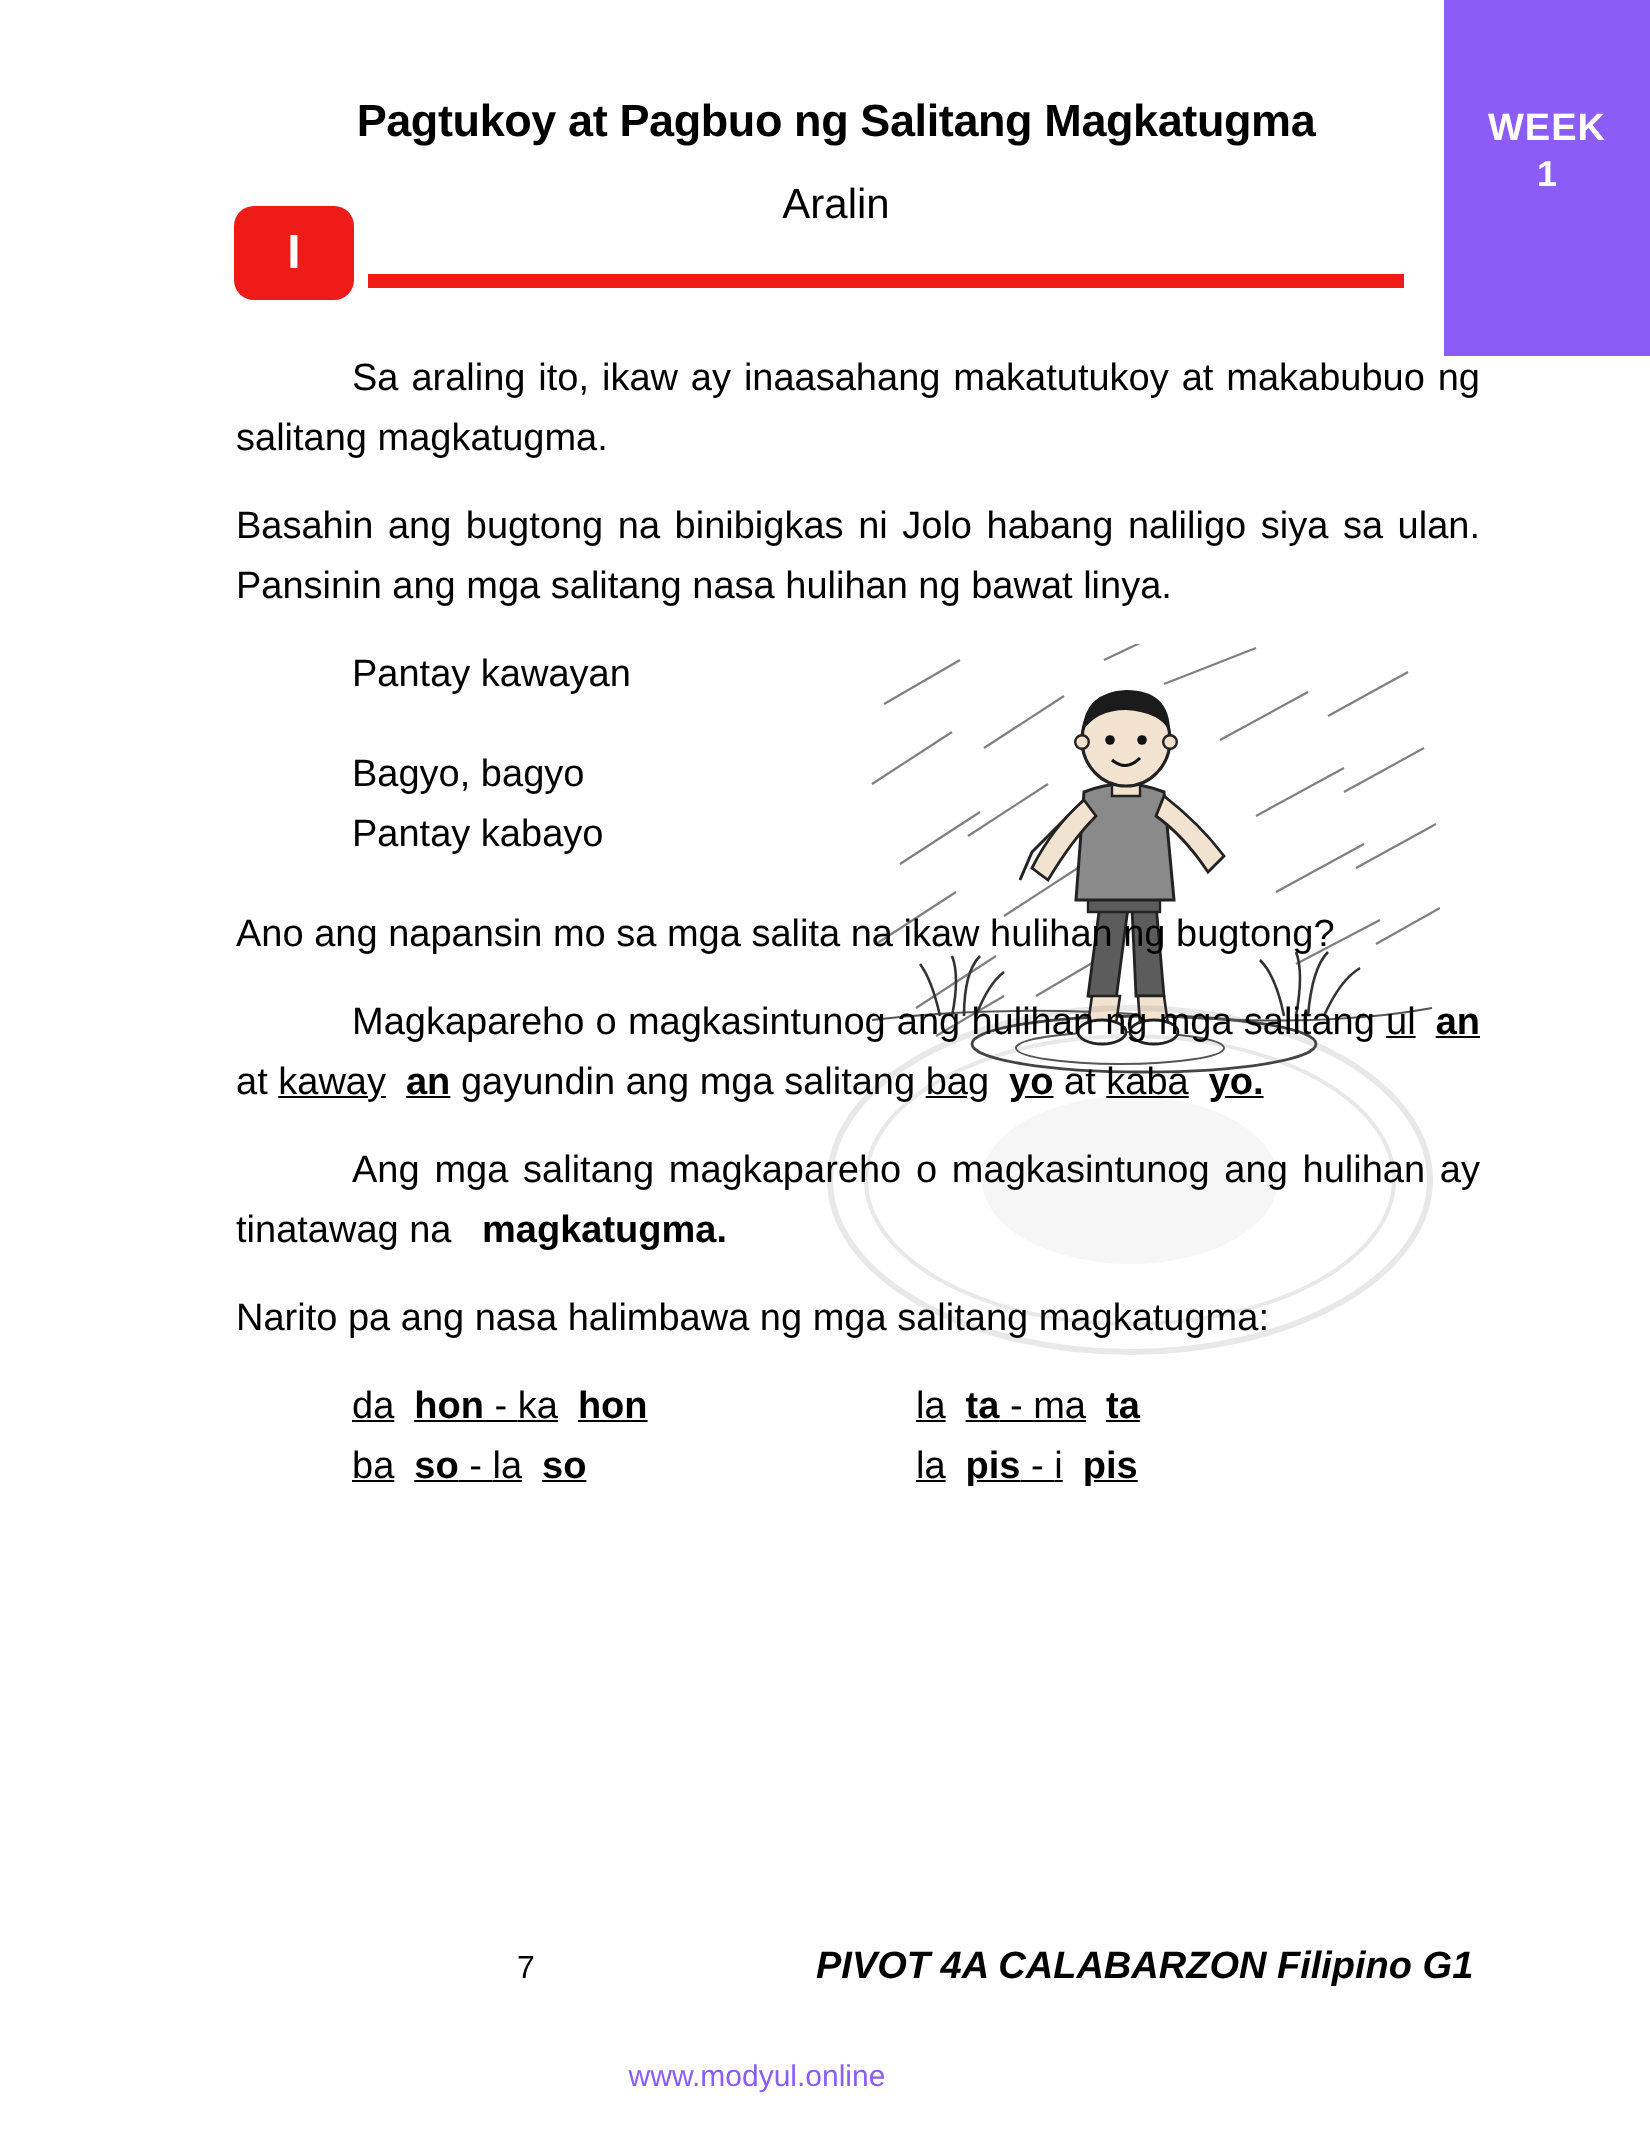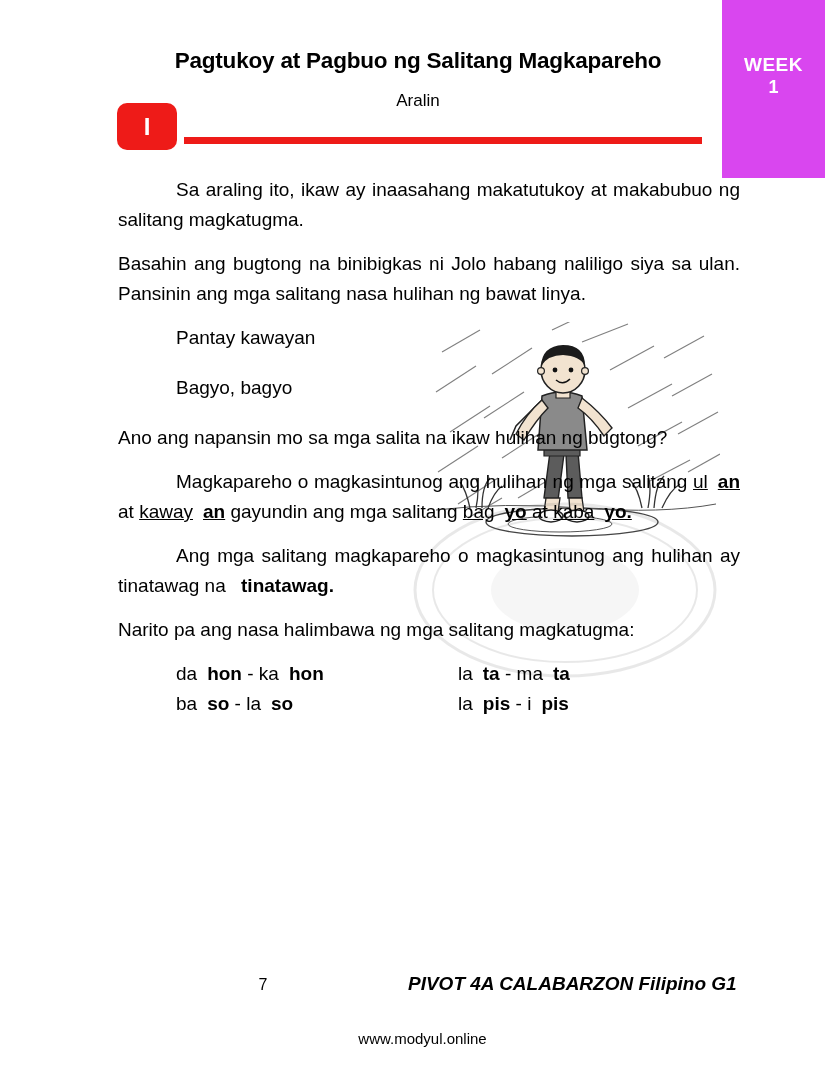--- a/index.html
+++ b/index.html
@@ -16,21 +16,21 @@
     overflow: hidden;
   }
 
   
   .week-badge {
     position: absolute;
     top: 0;
     right: 0;
     width: 103px;
     height: 178px;
-    background: #d946ef;
+    background: #8b5cf6;
     color: #ffffff;
     text-align: center;
     box-sizing: border-box;
     padding-top: 54px;
   }
   .week-badge .week-label {
     font-size: 19px;
     font-weight: bold;
     letter-spacing: 0.5px;
     line-height: 22px;
@@ -49,21 +49,21 @@
     width: 600px;
   }
   .header-title {
     font-size: 22.5px;
     font-weight: bold;
     text-align: center;
     letter-spacing: -0.2px;
     white-space: nowrap;
   }
   .header-sub {
-    font-size: 17px;
+    font-size: 21px;
     text-align: center;
     margin-top: 17px;
   }
   .roman-circle {
     position: absolute;
     top: 103px;
     left: 117px;
     width: 60px;
     height: 47px;
     background: #ee1b18;
@@ -136,20 +136,21 @@
 
   
   .examples {
     margin-top: 2px;
     font-size: 19px;
     line-height: 30px;
   }
   .ex-row {
     display: flex;
     padding-left: 58px;
+    text-decoration: underline;
   }
   .ex-col { width: 340px; }
 
   
   .footer {
     position: absolute;
     top: 973px;
     left: 118px;
     width: 622px;
     display: flex;
@@ -165,34 +166,33 @@
     font-style: italic;
     font-weight: bold;
   }
   .watermark-url {
     position: absolute;
     top: 1030px;
     left: 0;
     width: 757px;
     text-align: center;
     font-size: 15px;
-    color: #000000;
-    padding-left: 44px;
+    color: #8b5cf6;
   }
 </style>
 </head>
 <body>
 
 <div class="week-badge">
   <div class="week-label">WEEK</div>
   <div class="week-number">1</div>
 </div>
 
 <div class="header">
-  <div class="header-title">Pagtukoy at Pagbuo ng Salitang Magkapareho</div>
+  <div class="header-title">Pagtukoy at Pagbuo ng Salitang Magkatugma</div>
   <div class="header-sub">Aralin</div>
 </div>
 <div class="roman-circle">I</div>
 <div class="header-rule"></div>
 
 <div class="illus">
   <svg width="288" height="230" viewBox="0 0 288 230">
 
     <g stroke="#555" stroke-width="1.1" opacity="0.75">
       <line x1="10" y1="30" x2="48" y2="8"></line>
@@ -273,28 +273,29 @@
   <p class="para indent">Sa araling ito, ikaw ay inaasahang makatutukoy at makabubuo ng salitang magkatugma.</p>
 
   <p class="para">Basahin ang bugtong na binibigkas ni Jolo habang naliligo siya sa ulan. Pansinin ang mga salitang nasa hulihan ng bawat linya.</p>
 
   <div class="poem">
     <div class="poem-stanza">
       <div>Pantay kawayan</div>
     </div>
     <div class="poem-stanza">
       <div>Bagyo, bagyo</div>
+      <div>Pantay kabayo</div>
     </div>
   </div>
 
   <p class="para" style="margin-top:20px;">Ano ang napansin mo sa mga salita na ikaw hulihan ng bugtong?</p>
 
   <p class="para indent"><span>Magkapareho o magkasintunog ang hulihan ng mga salitang </span><span class="u"><span>ul</span><span class="b">an</span></span><span> at </span><span class="u"><span>kaway</span><span class="b">an</span></span><span> gayundin ang mga salitang </span><span class="u"><span>bag</span><span class="b">yo</span></span><span> at </span><span class="u"><span>kaba</span><span class="b">yo.</span></span></p>
 
-  <p class="para indent"><span>Ang mga salitang magkapareho o magkasintunog ang hulihan ay tinatawag na </span><span class="b">tinatawag.</span></p>
+  <p class="para indent"><span>Ang mga salitang magkapareho o magkasintunog ang hulihan ay tinatawag na </span><span class="b">magkatugma.</span></p>
 
   <p class="para">Narito pa ang nasa halimbawa ng mga salitang magkatugma:</p>
 
   <div class="examples">
     <div class="ex-row">
       <div class="ex-col"><span>da</span><span class="b">hon</span><span> - </span><span>ka</span><span class="b">hon</span></div>
       <div class="ex-col"><span>la</span><span class="b">ta</span><span> - </span><span>ma</span><span class="b">ta</span></div>
     </div>
     <div class="ex-row">
       <div class="ex-col"><span>ba</span><span class="b">so</span><span> - </span><span>la</span><span class="b">so</span></div>

